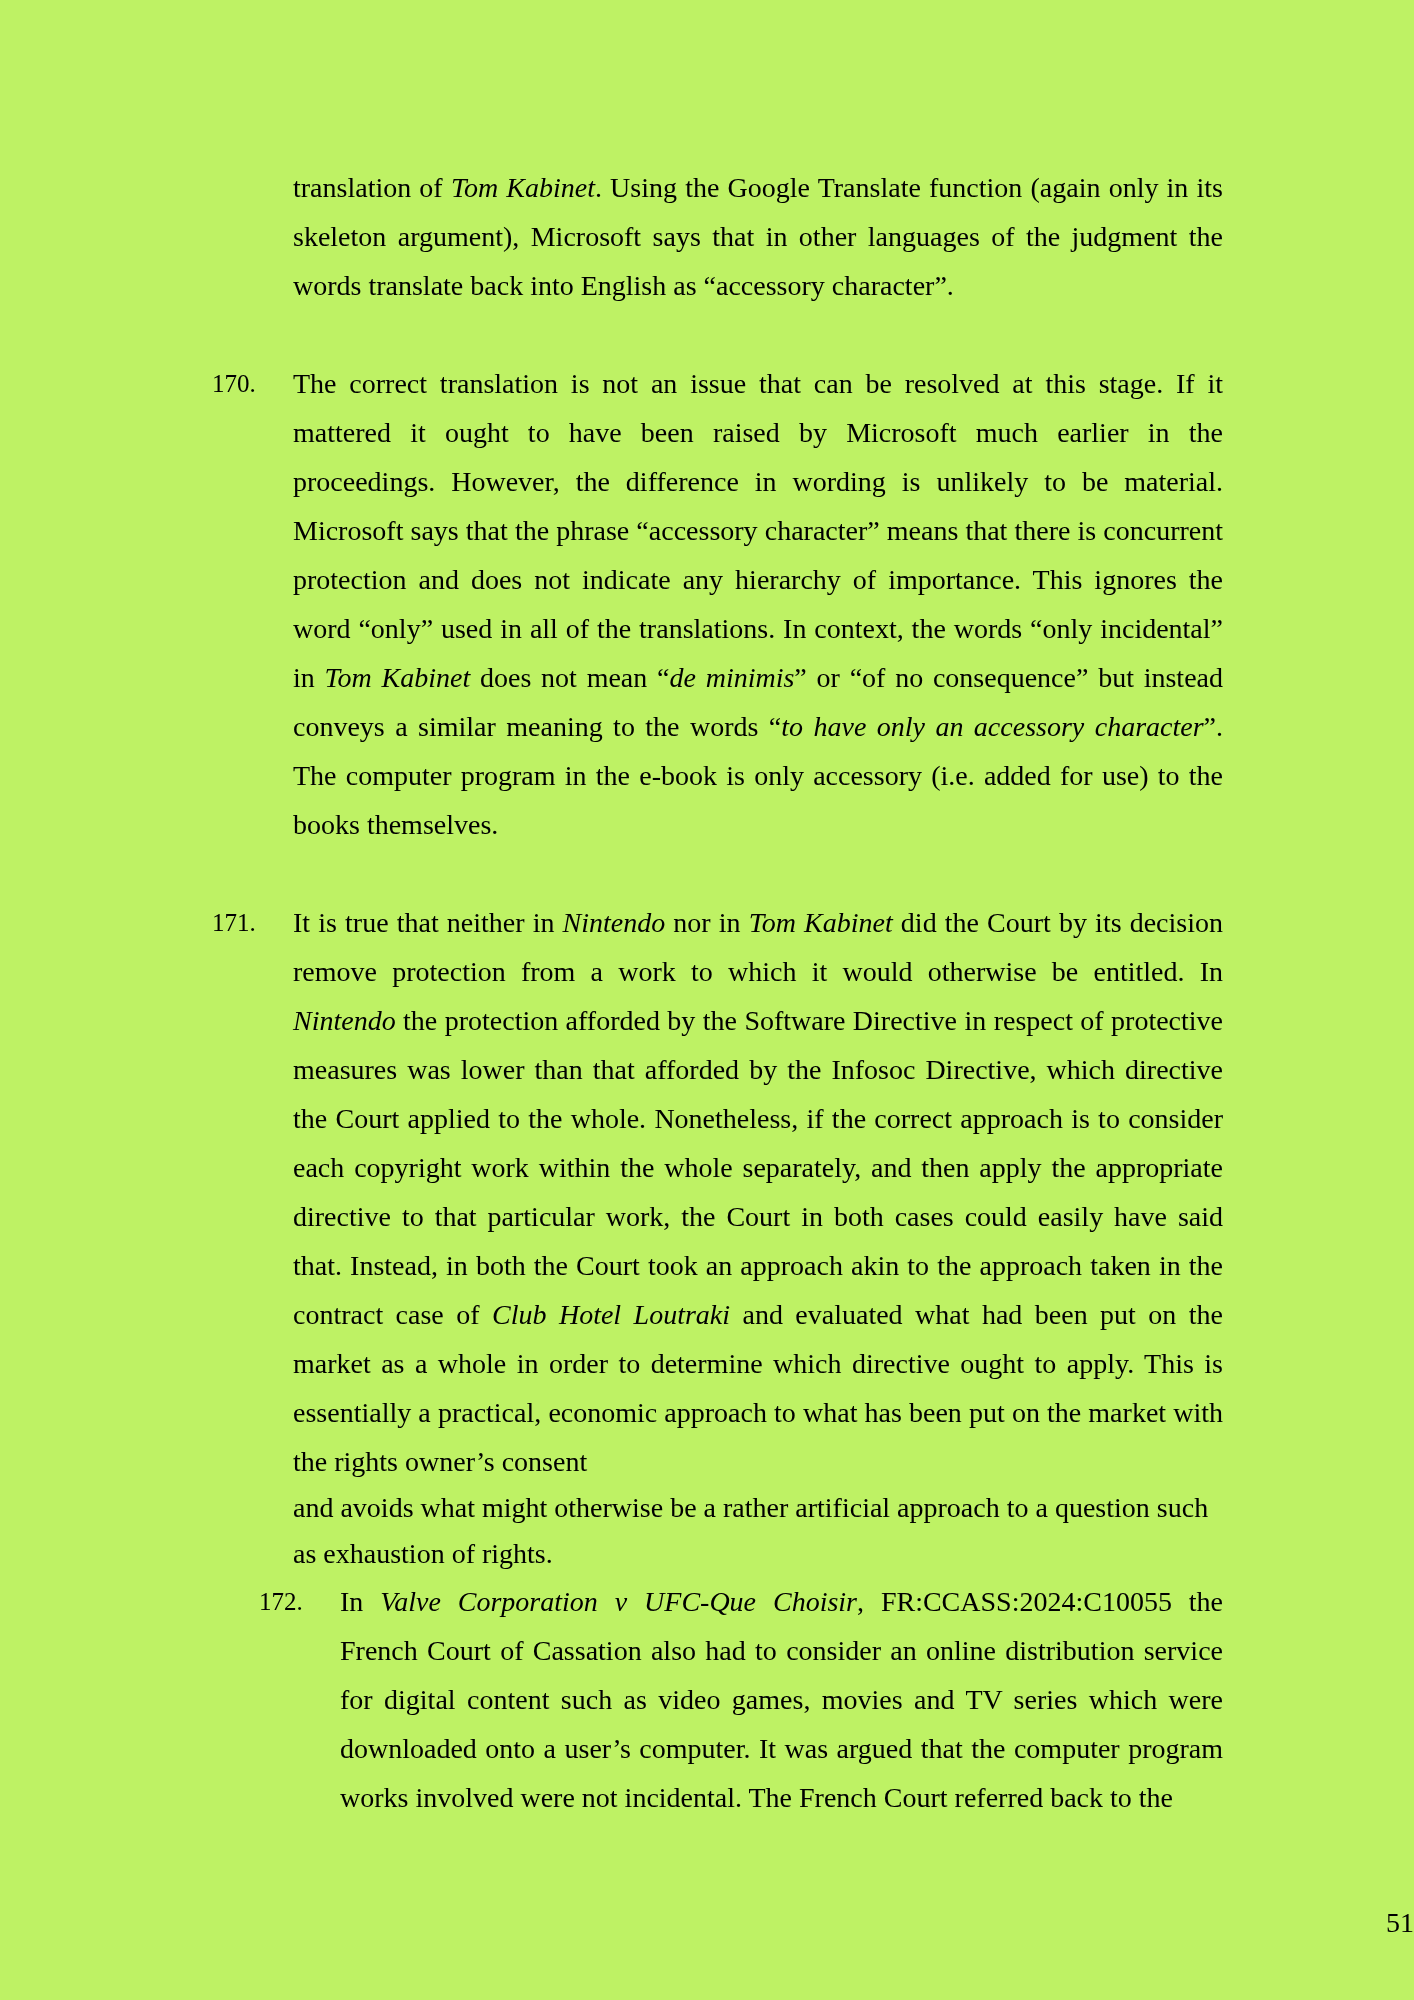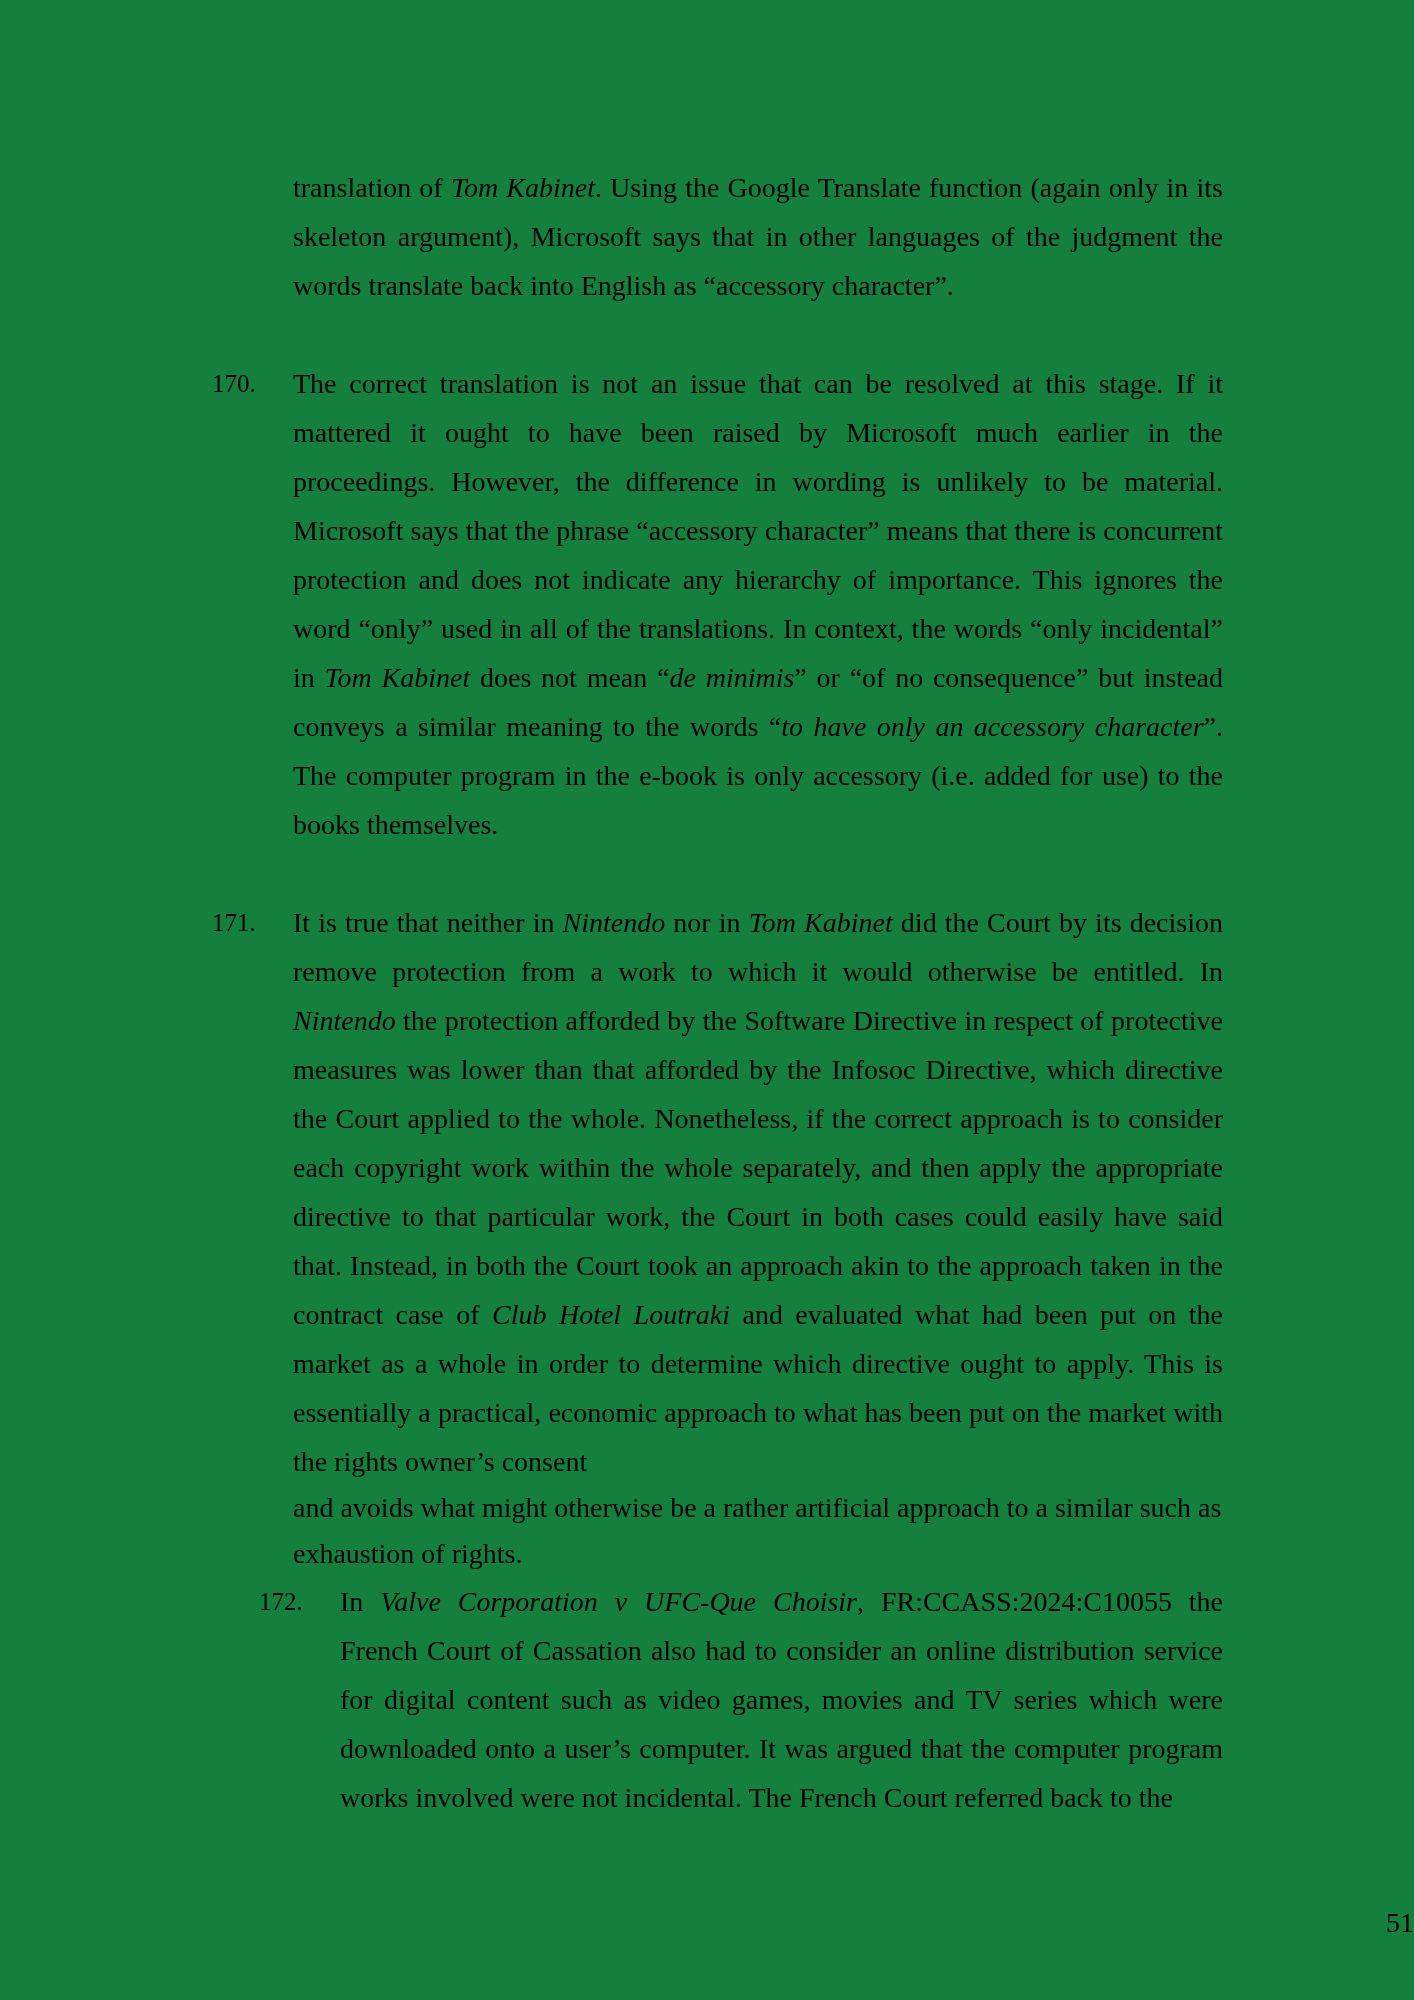--- a/index.html
+++ b/index.html
@@ -4,21 +4,21 @@
 <style>
   html, body {
     margin: 0;
     padding: 0;
     background: #ffffff;
   }
   .page {
     position: relative;
     width: 1414px;
     height: 2000px;
-    background: #15803d;
+    background: #bef264;
     color: #000000;
     font-family: "Liberation Serif", serif;
     overflow: hidden;
   }
   .content {
     position: absolute;
     left: 212px;
     top: 163px;
     width: 1011px;
   }
@@ -80,21 +80,21 @@
       <div class="para-num">170.</div>
       <div class="para-body">
         <div class="main-text"><span>The correct translation is not an issue that can be resolved at this stage. If it mattered it ought to have been raised by Microsoft much earlier in the proceedings. However, the difference in wording is unlikely to be material. Microsoft says that the phrase “accessory character” means that there is concurrent protection and does not indicate any hierarchy of importance. This ignores the word “only” used in all of the translations. In context, the words “only incidental” in </span><i>Tom Kabinet</i><span> does not mean “</span><i>de minimis</i><span>” or “of no consequence” but instead conveys a similar meaning to the words “</span><i>to have only an accessory character</i><span>”. The computer program in the e-book is only accessory (i.e. added for use) to the books themselves.</span></div>
       </div>
     </section>
 
     <section class="para tight">
       <div class="para-num">171.</div>
       <div class="para-body">
         <div class="main-text"><span>It is true that neither in </span><i>Nintendo</i><span> nor in </span><i>Tom Kabinet</i><span> did the Court by its decision remove protection from a work to which it would otherwise be entitled. In </span><i>Nintendo</i><span> the protection afforded by the Software Directive in respect of protective measures was lower than that afforded by the Infosoc Directive, which directive the Court applied to the whole. Nonetheless, if the correct approach is to consider each copyright work within the whole separately, and then apply the appropriate directive to that particular work, the Court in both cases could easily have said that. Instead, in both the Court took an approach akin to the approach taken in the contract case of </span><i>Club Hotel Loutraki</i><span> and evaluated what had been put on the market as a whole in order to determine which directive ought to apply. This is essentially a practical, economic approach to what has been put on the market with the rights owner’s consent</span></div>
-        <div class="continuation"><span>and avoids what might otherwise be a rather artificial approach to a similar such as exhaustion of rights.</span></div>
+        <div class="continuation"><span>and avoids what might otherwise be a rather artificial approach to a question such as exhaustion of rights.</span></div>
       </div>
     </section>
 
     <section class="para">
       <div class="para-num">172.</div>
       <div class="para-body">
         <div class="main-text"><span>In </span><i>Valve Corporation v UFC-Que Choisir</i><span>, FR:CCASS:2024:C10055 the French Court of Cassation also had to consider an online distribution service for digital content such as video games, movies and TV series which were downloaded onto a user’s computer. It was argued that the computer program works involved were not incidental. The French Court referred back to the</span></div>
       </div>
     </section>
 

